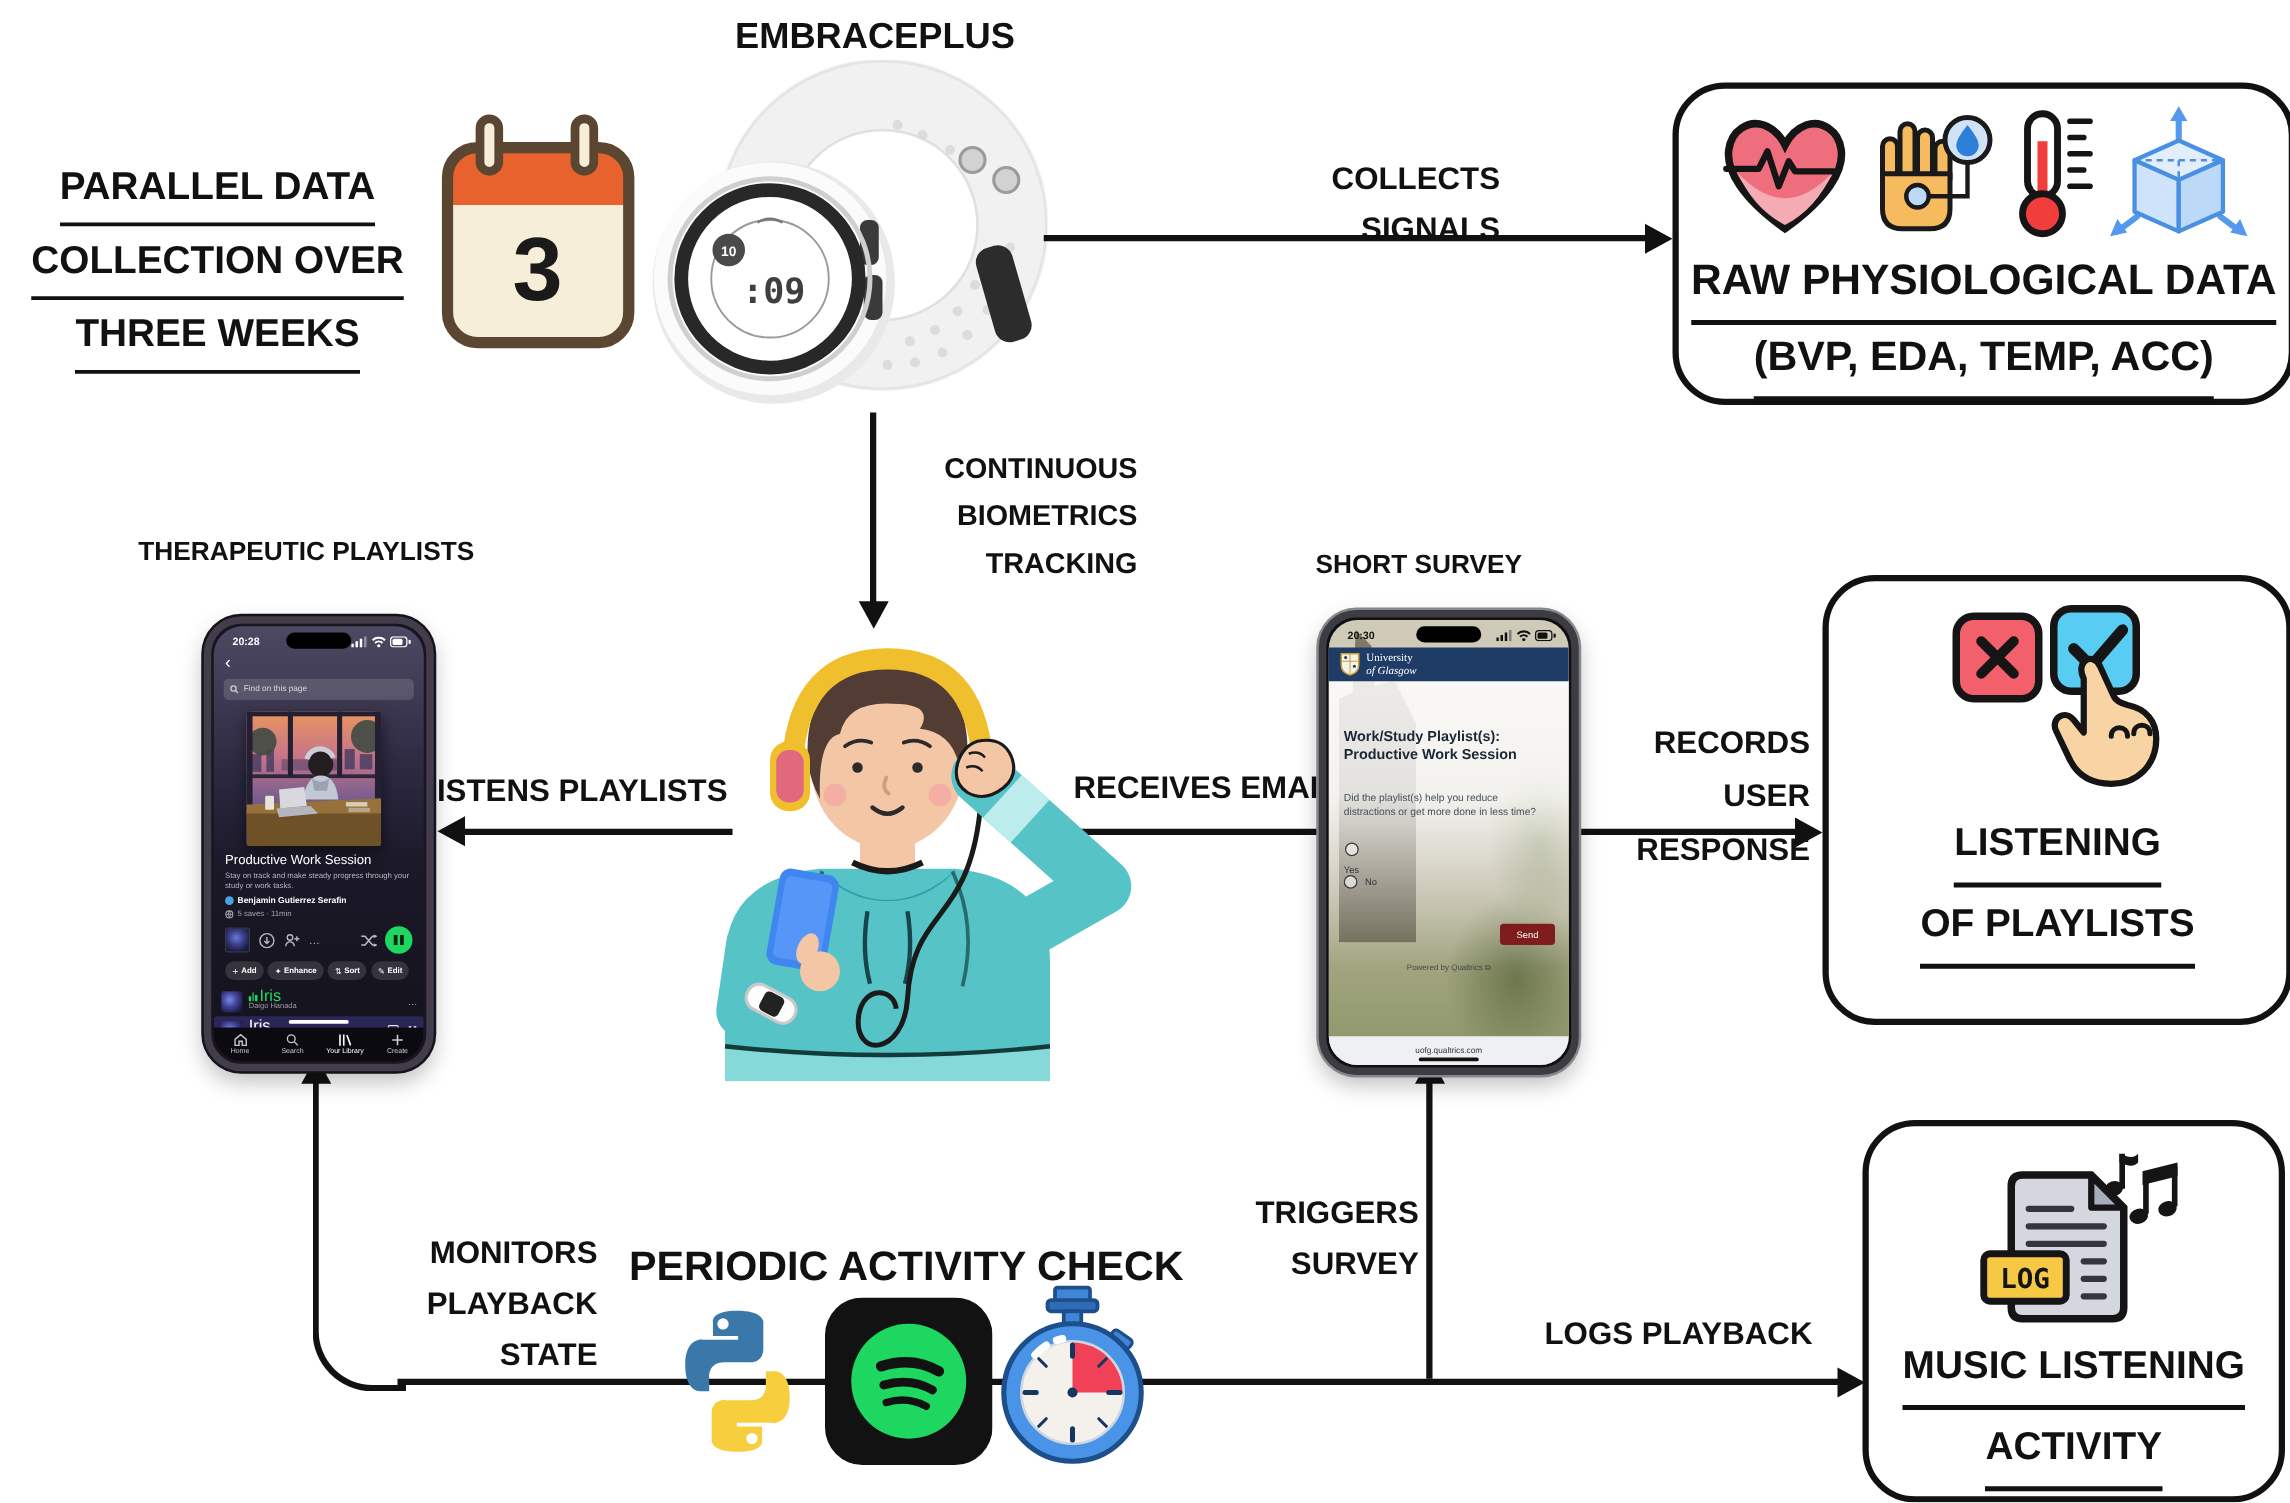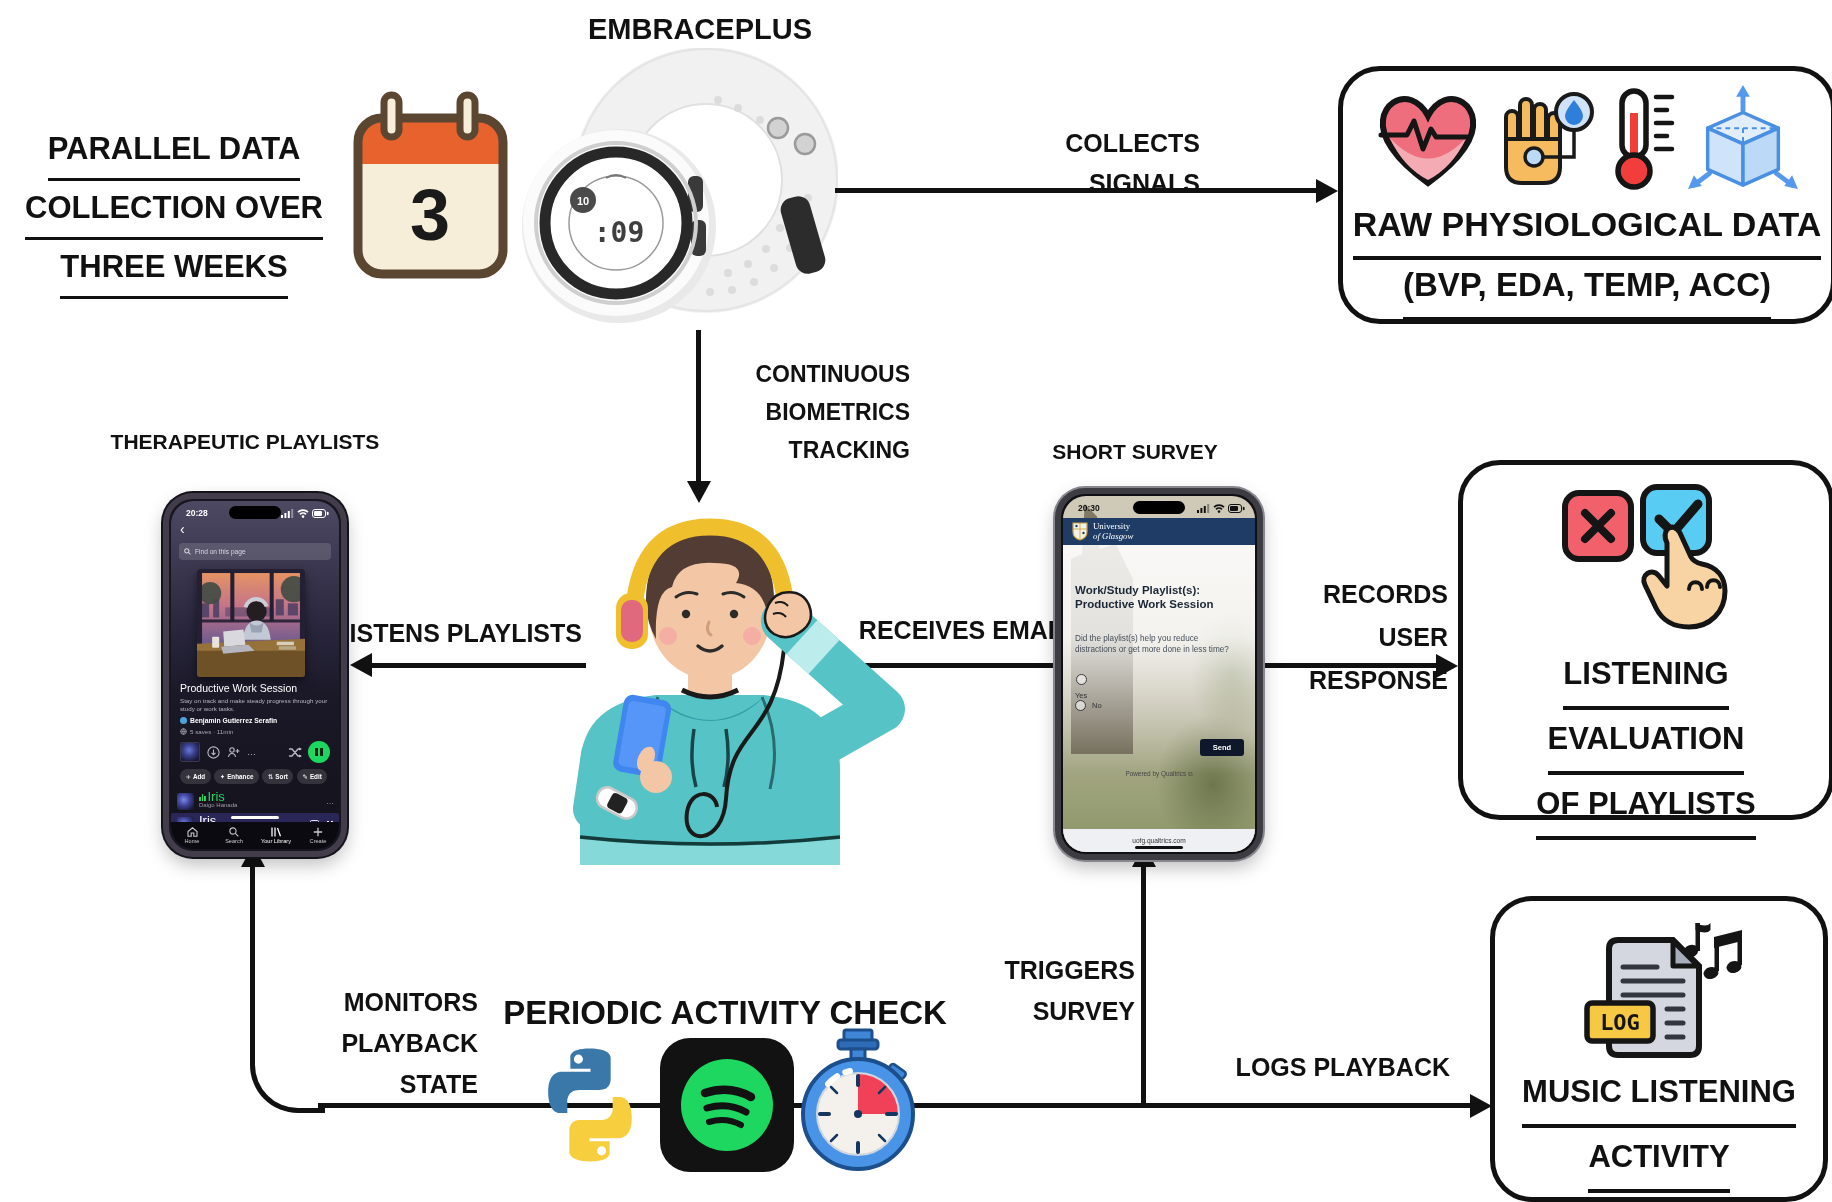--- a/index.html
+++ b/index.html
@@ -74,21 +74,21 @@
   .sp-tower{position:absolute;left:8px;top:8px;width:62px;height:250px;background:linear-gradient(#6e6550,#554e3c);
      clip-path:polygon(0 100%,0 22%,18% 20%,22% 0,42% 5%,46% 18%,72% 16%,100% 30%,100% 100%);opacity:.8;}
   .sp-wash{position:absolute;left:0;right:0;top:48px;height:230px;
      background:linear-gradient(180deg,rgba(255,255,255,.85) 0%,rgba(255,255,255,.8) 40%,rgba(255,255,255,.35) 72%,rgba(255,255,255,0) 100%);}
   .sp-header{position:absolute;left:0;right:0;top:22px;height:27px;background:#1e3c66;display:flex;align-items:center;gap:5px;padding-left:9px;z-index:5;}
   .sp-uni{font-family:"Liberation Serif",serif;color:#fff;font-size:8.8px;line-height:9.5px;}
   .sp-title{position:absolute;left:12px;top:88px;right:10px;font-size:11.5px;line-height:13.5px;font-weight:bold;color:#1b2736;z-index:6;}
   .sp-q{position:absolute;left:12px;top:137px;right:16px;font-size:8.2px;line-height:11px;color:#454e5a;z-index:6;}
   .sp-opt{position:absolute;left:12px;display:flex;align-items:center;gap:6px;font-size:7.5px;color:#333;z-index:6;}
   .radio{width:9px;height:9px;border:1.5px solid #3a3a3a;border-radius:50%;background:rgba(255,255,255,.6);}
-  .sp-send{position:absolute;right:11px;top:243px;width:44px;height:17px;background:#0f172a;color:#fff;font-size:7.5px;border-radius:3px;display:flex;align-items:center;justify-content:center;z-index:6;font-weight:bold;}
+  .sp-send{position:absolute;right:11px;top:243px;width:44px;height:17px;background:#7f1d1d;color:#fff;font-size:7.5px;border-radius:3px;display:flex;align-items:center;justify-content:center;z-index:6;}
   .sp-pow{position:absolute;left:0;right:0;top:274px;text-align:center;font-size:6.4px;color:#474747;z-index:6;}
   .sp-url{position:absolute;left:0;right:0;bottom:0;height:23px;background:#eef0f3;z-index:7;text-align:center;}
   .sp-url span{display:inline-block;margin-top:4px;font-size:6.6px;color:#333;}
   
   .icon{position:absolute;}
   svg{display:block;}
   .z2{z-index:2;}
 </style>
 </head>
 <body>
@@ -561,21 +561,20 @@
           <rect x="92" y="8" width="66" height="66" rx="14" fill="#58ccf2" stroke="#151515" stroke-width="6"></rect>
           <path d="M108 40 L122 54 L147 25" stroke="#151515" stroke-width="9" fill="none" stroke-linecap="round" stroke-linejoin="round"></path>
           <g fill="#f8d3a3" stroke="#151515" stroke-width="5" stroke-linejoin="round">
             <path d="M116 64 c-7 -14 7 -22 13 -10 l11 24 c2 4 7 6 11 7 c15 3 23 13 23 27 c0 21 -15 36 -36 36 c-17 0 -27 -7 -33 -19 l-11 -23 c-5 -10 7 -18 14 -9 l8 10 z"></path>
           </g>
           <path d="M138 110 c0 -9 13 -9 13 0 M156 108 c0 -9 13 -9 13 0" stroke="#151515" stroke-width="4" fill="none" stroke-linecap="round"></path>
         </svg>
       </span>
     </div>
     <div class="boxline" style="margin-top:8px;"><span class="u">LISTENING</span></div>
-    <div class="boxline"><span class="u">EVALUATION</span></div>
     <div class="boxline"><span class="u">OF PLAYLISTS</span></div>
   </div>
 
   <div class="bigbox" style="left:1490px;top:896px;width:328px;height:296px;">
     <div style="display:flex;justify-content:center;margin-top:10px;">
       <span>
         <svg width="176" height="150" viewBox="0 0 176 150">
           <g fill="#151515">
             <ellipse cx="120" cy="40" rx="7.5" ry="6" transform="rotate(-18 120 40)"></ellipse>
             <rect x="124.5" y="12" width="4.5" height="28"></rect>

